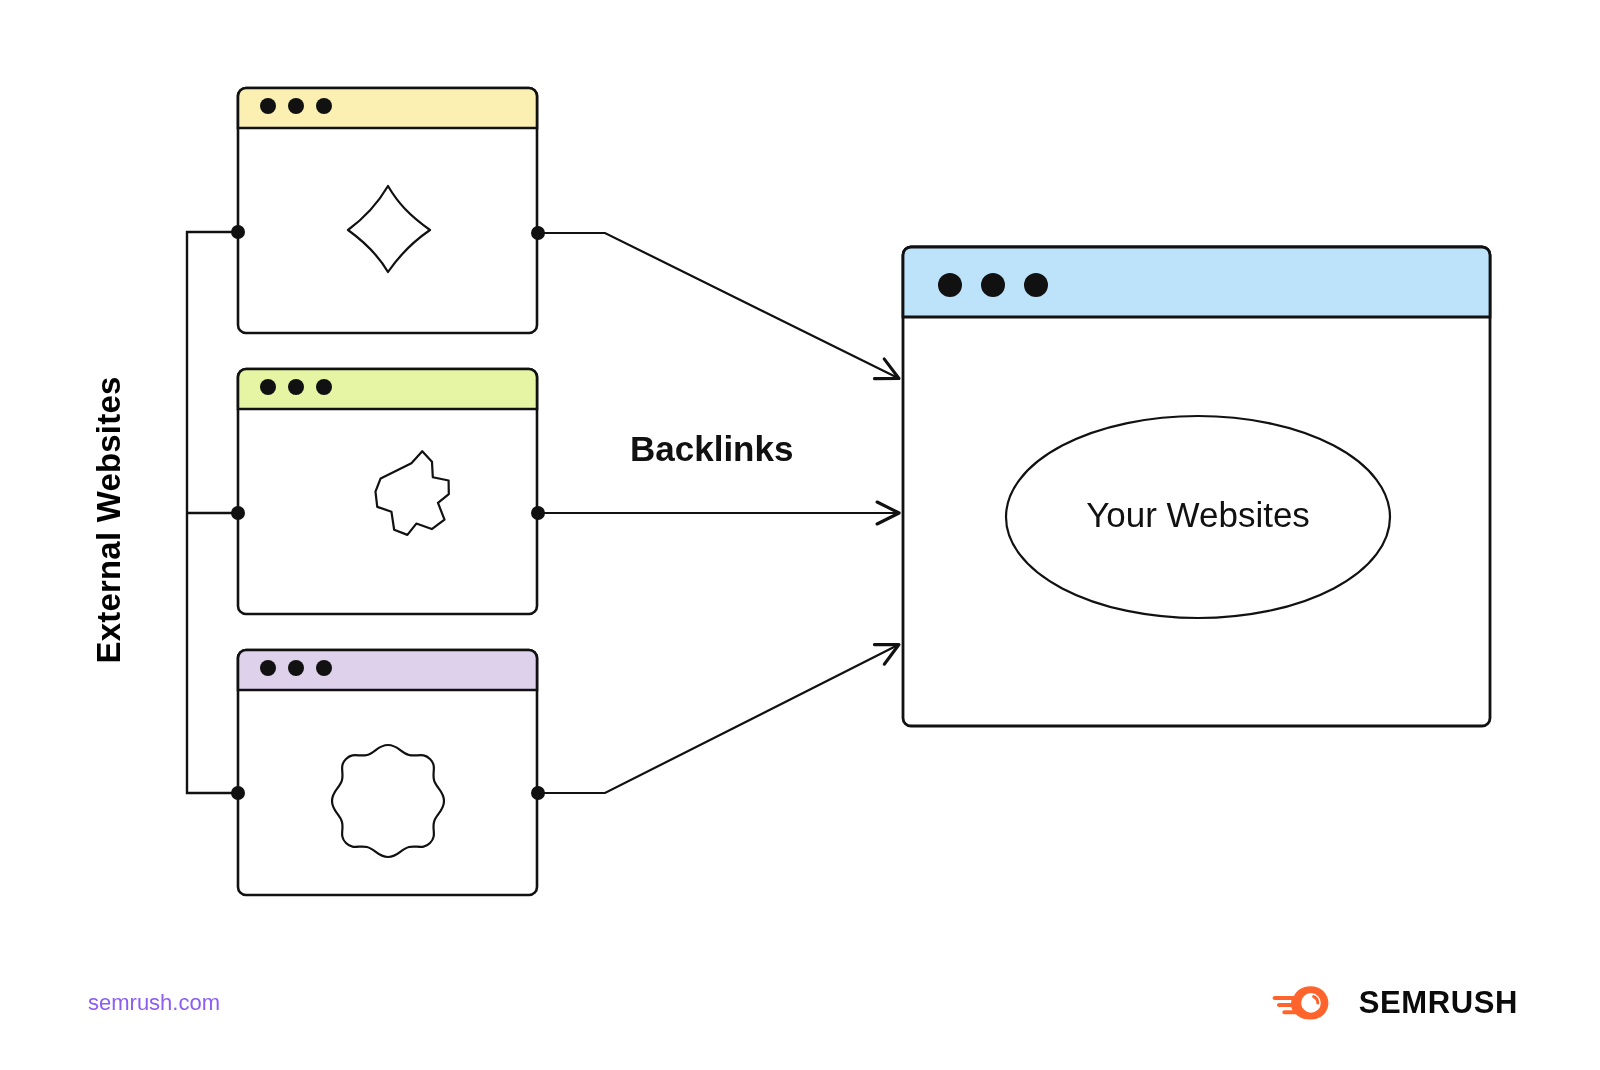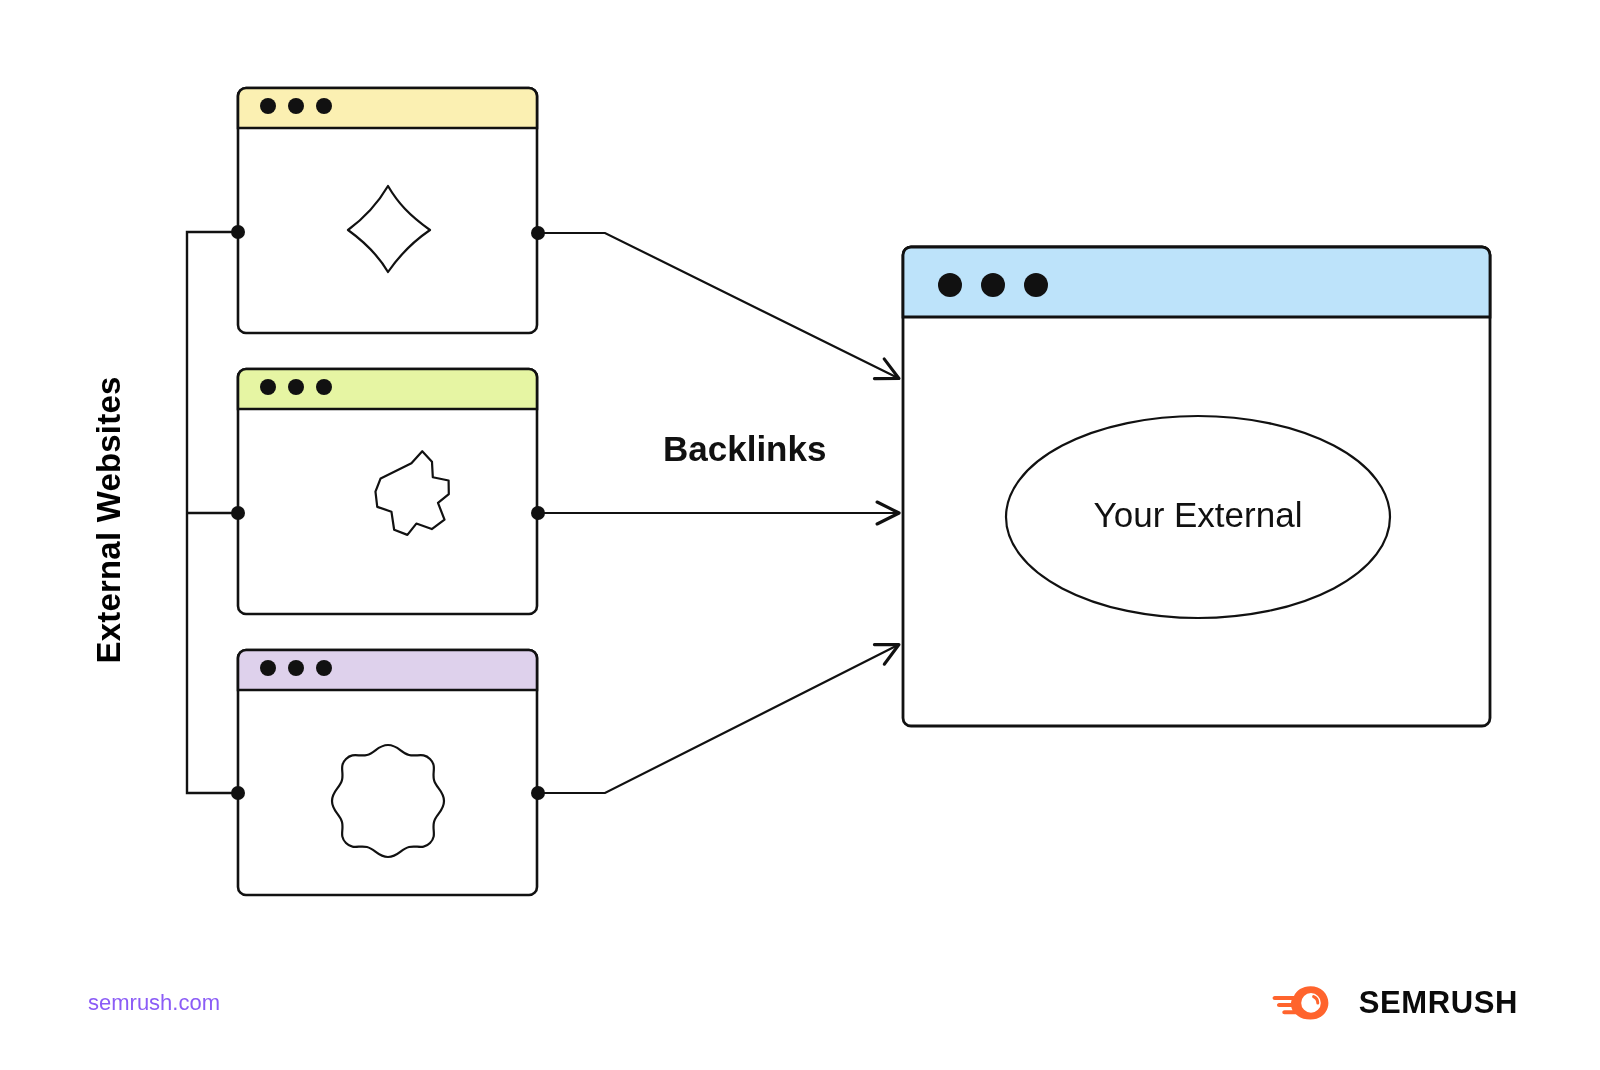--- a/index.html
+++ b/index.html
@@ -47,21 +47,20 @@
   }
   .backlinks-label {
     position: absolute;
     left: 630px;
     top: 429px;
     font-family: "Liberation Sans", sans-serif;
     font-size: 35px;
     font-weight: 600;
     color: #111111;
     white-space: nowrap;
-    margin-left: 33px;
   }
   .your-website-label {
     position: absolute;
     left: 1003px;
     top: 495px;
     width: 390px;
     text-align: center;
     font-family: "Liberation Sans", sans-serif;
     font-size: 35px;
     font-weight: 400;
@@ -192,21 +191,21 @@
       <ellipse cx="1198" cy="517" rx="192" ry="101" fill="#ffffff" stroke="#111111" stroke-width="2.2"></ellipse>
     </g>
   </svg>
 
   <div class="vertical-axis-label">
     <span>External Websites</span>
   </div>
 
   <div class="backlinks-label">Backlinks</div>
 
-  <div class="your-website-label">Your External</div>
+  <div class="your-website-label">Your Websites</div>
 
   <div class="footer-url">semrush.com</div>
 
   <div class="brand-logo">
     <span class="brand-mark">
       <svg width="58" height="38" viewBox="0 0 58 38" xmlns="http://www.w3.org/2000/svg">
         <path d="M 38.5 3.2 C 30.5 3.2 24.2 7.6 22.0 13.0 L 2.8 13.0
                  C 1.4 13.0 0.6 14.0 0.6 15.0 C 0.6 16.0 1.4 17.0 2.8 17.0
                  L 19.6 17.0 C 19.3 18.0 19.1 19.0 19.0 20.1 L 7.2 20.1
                  C 5.8 20.1 5.0 21.1 5.0 22.1 C 5.0 23.1 5.8 24.1 7.2 24.1

